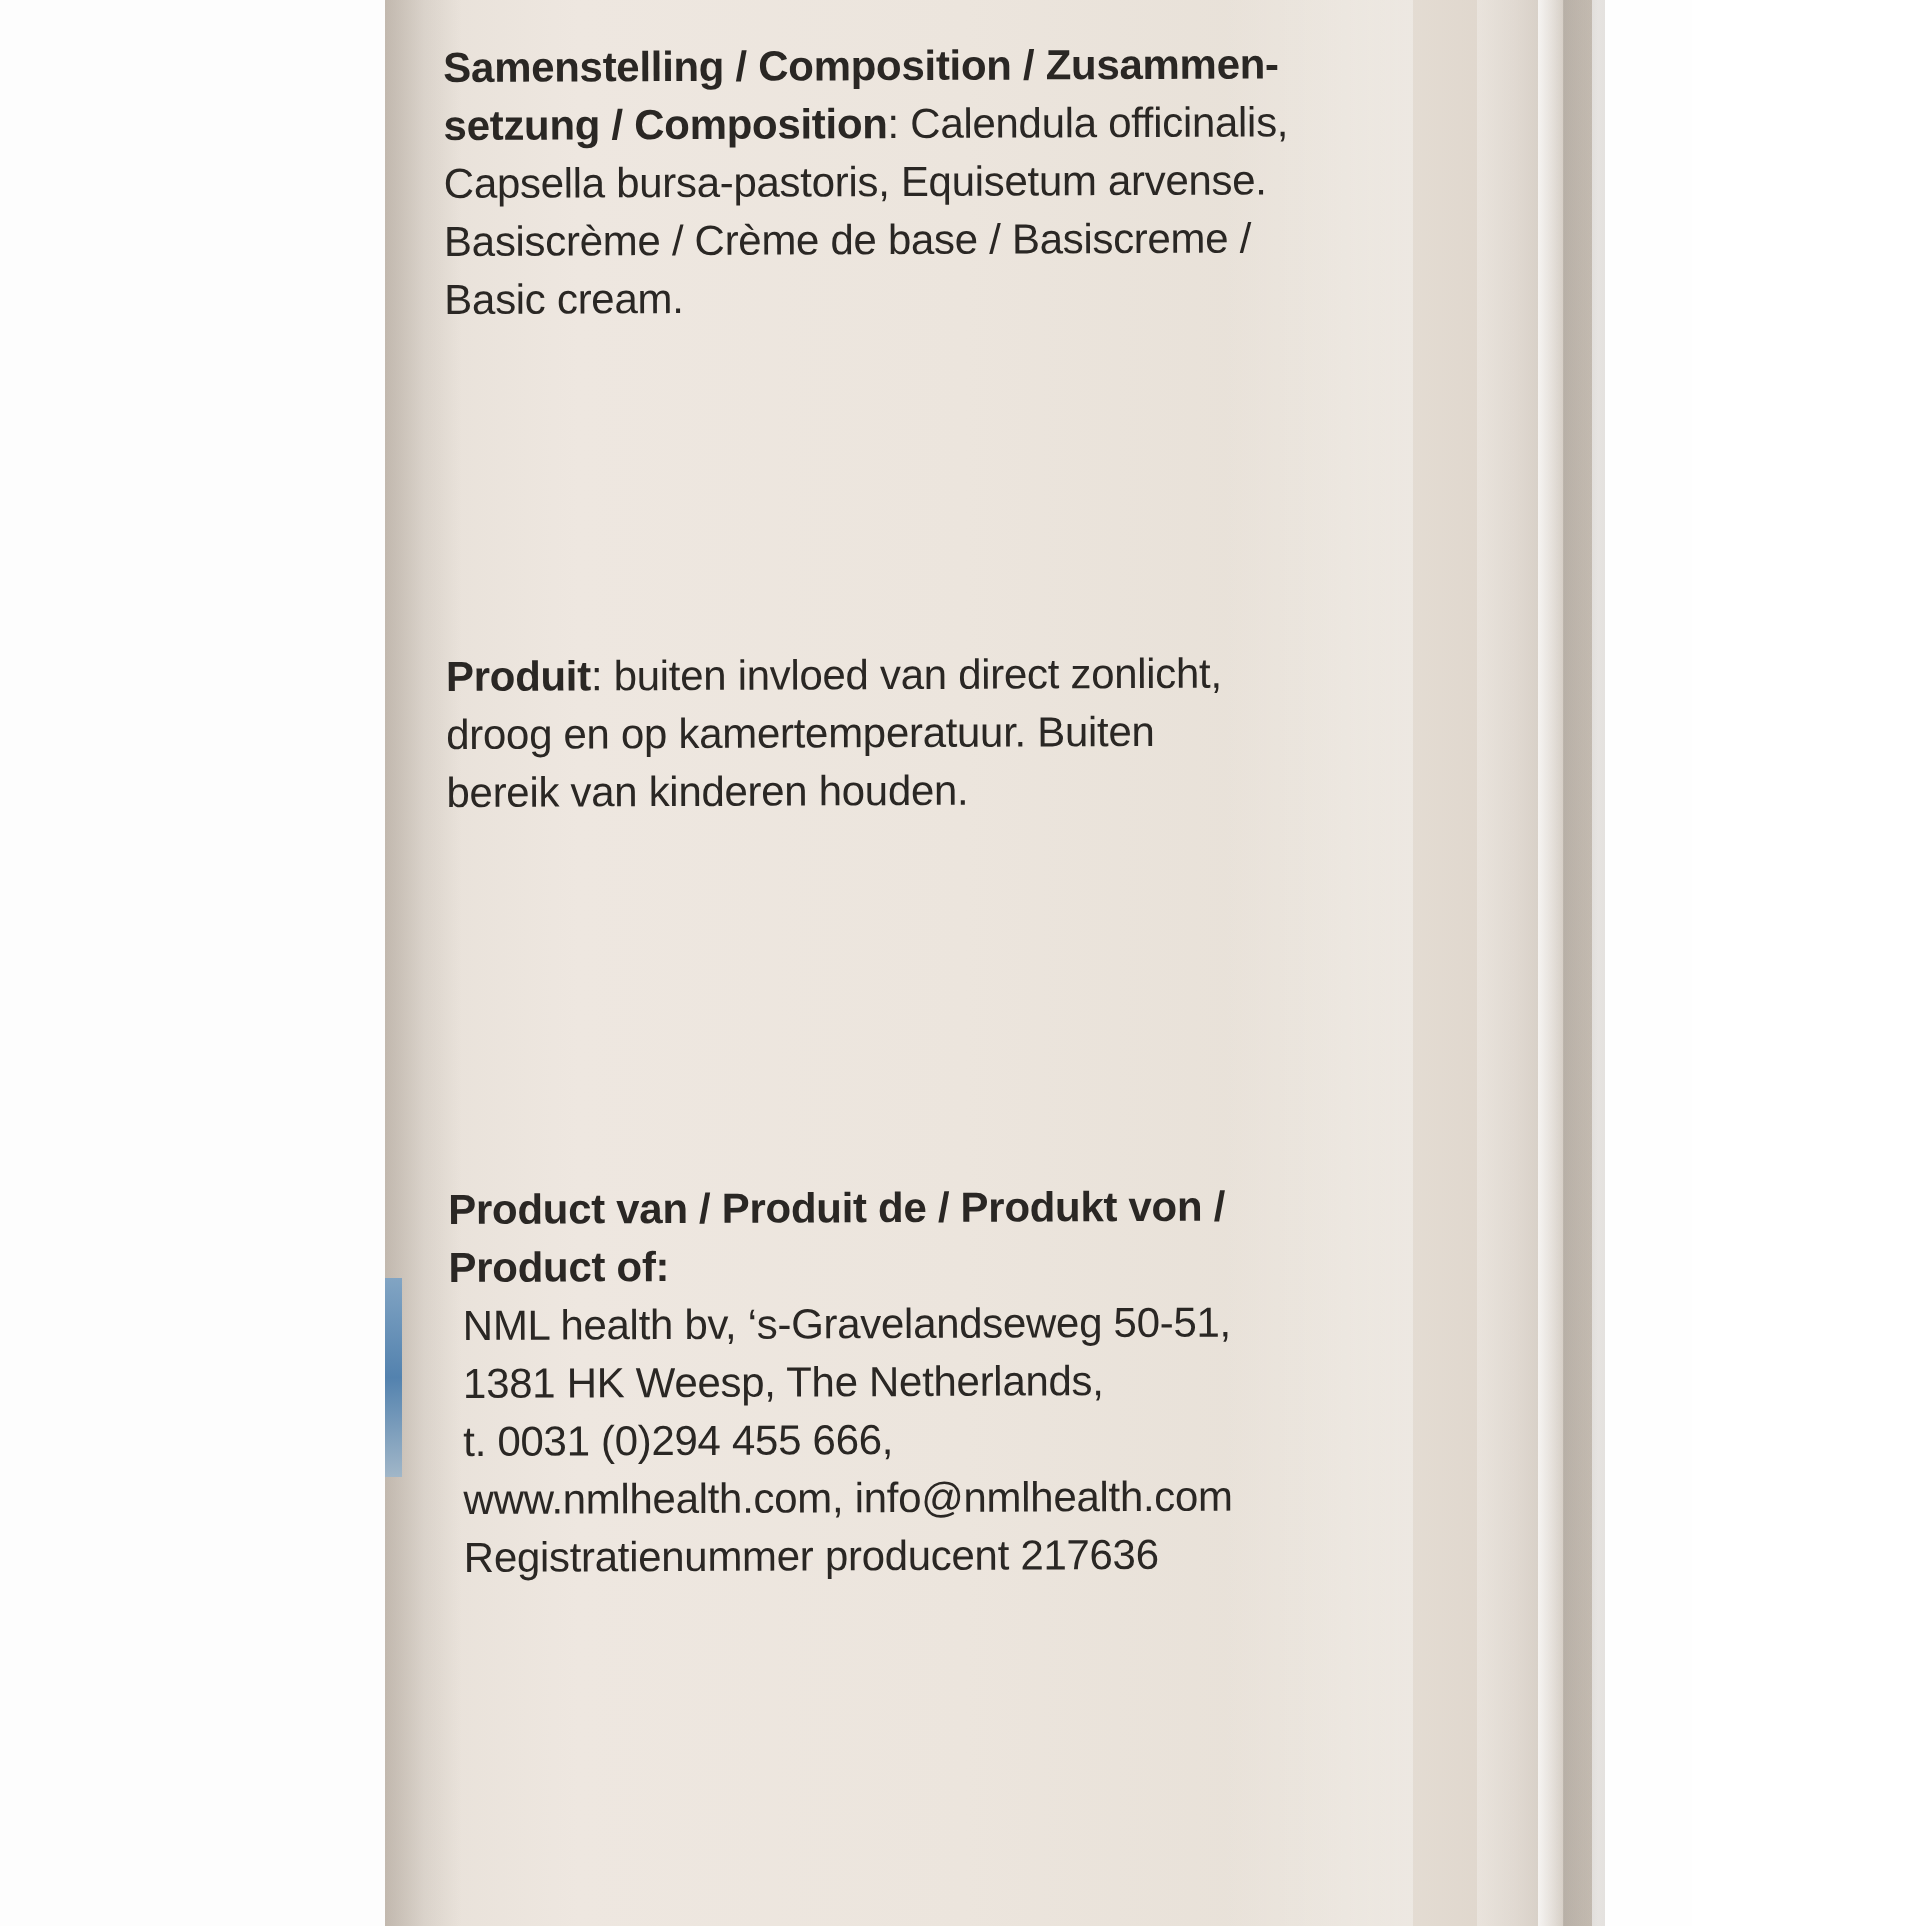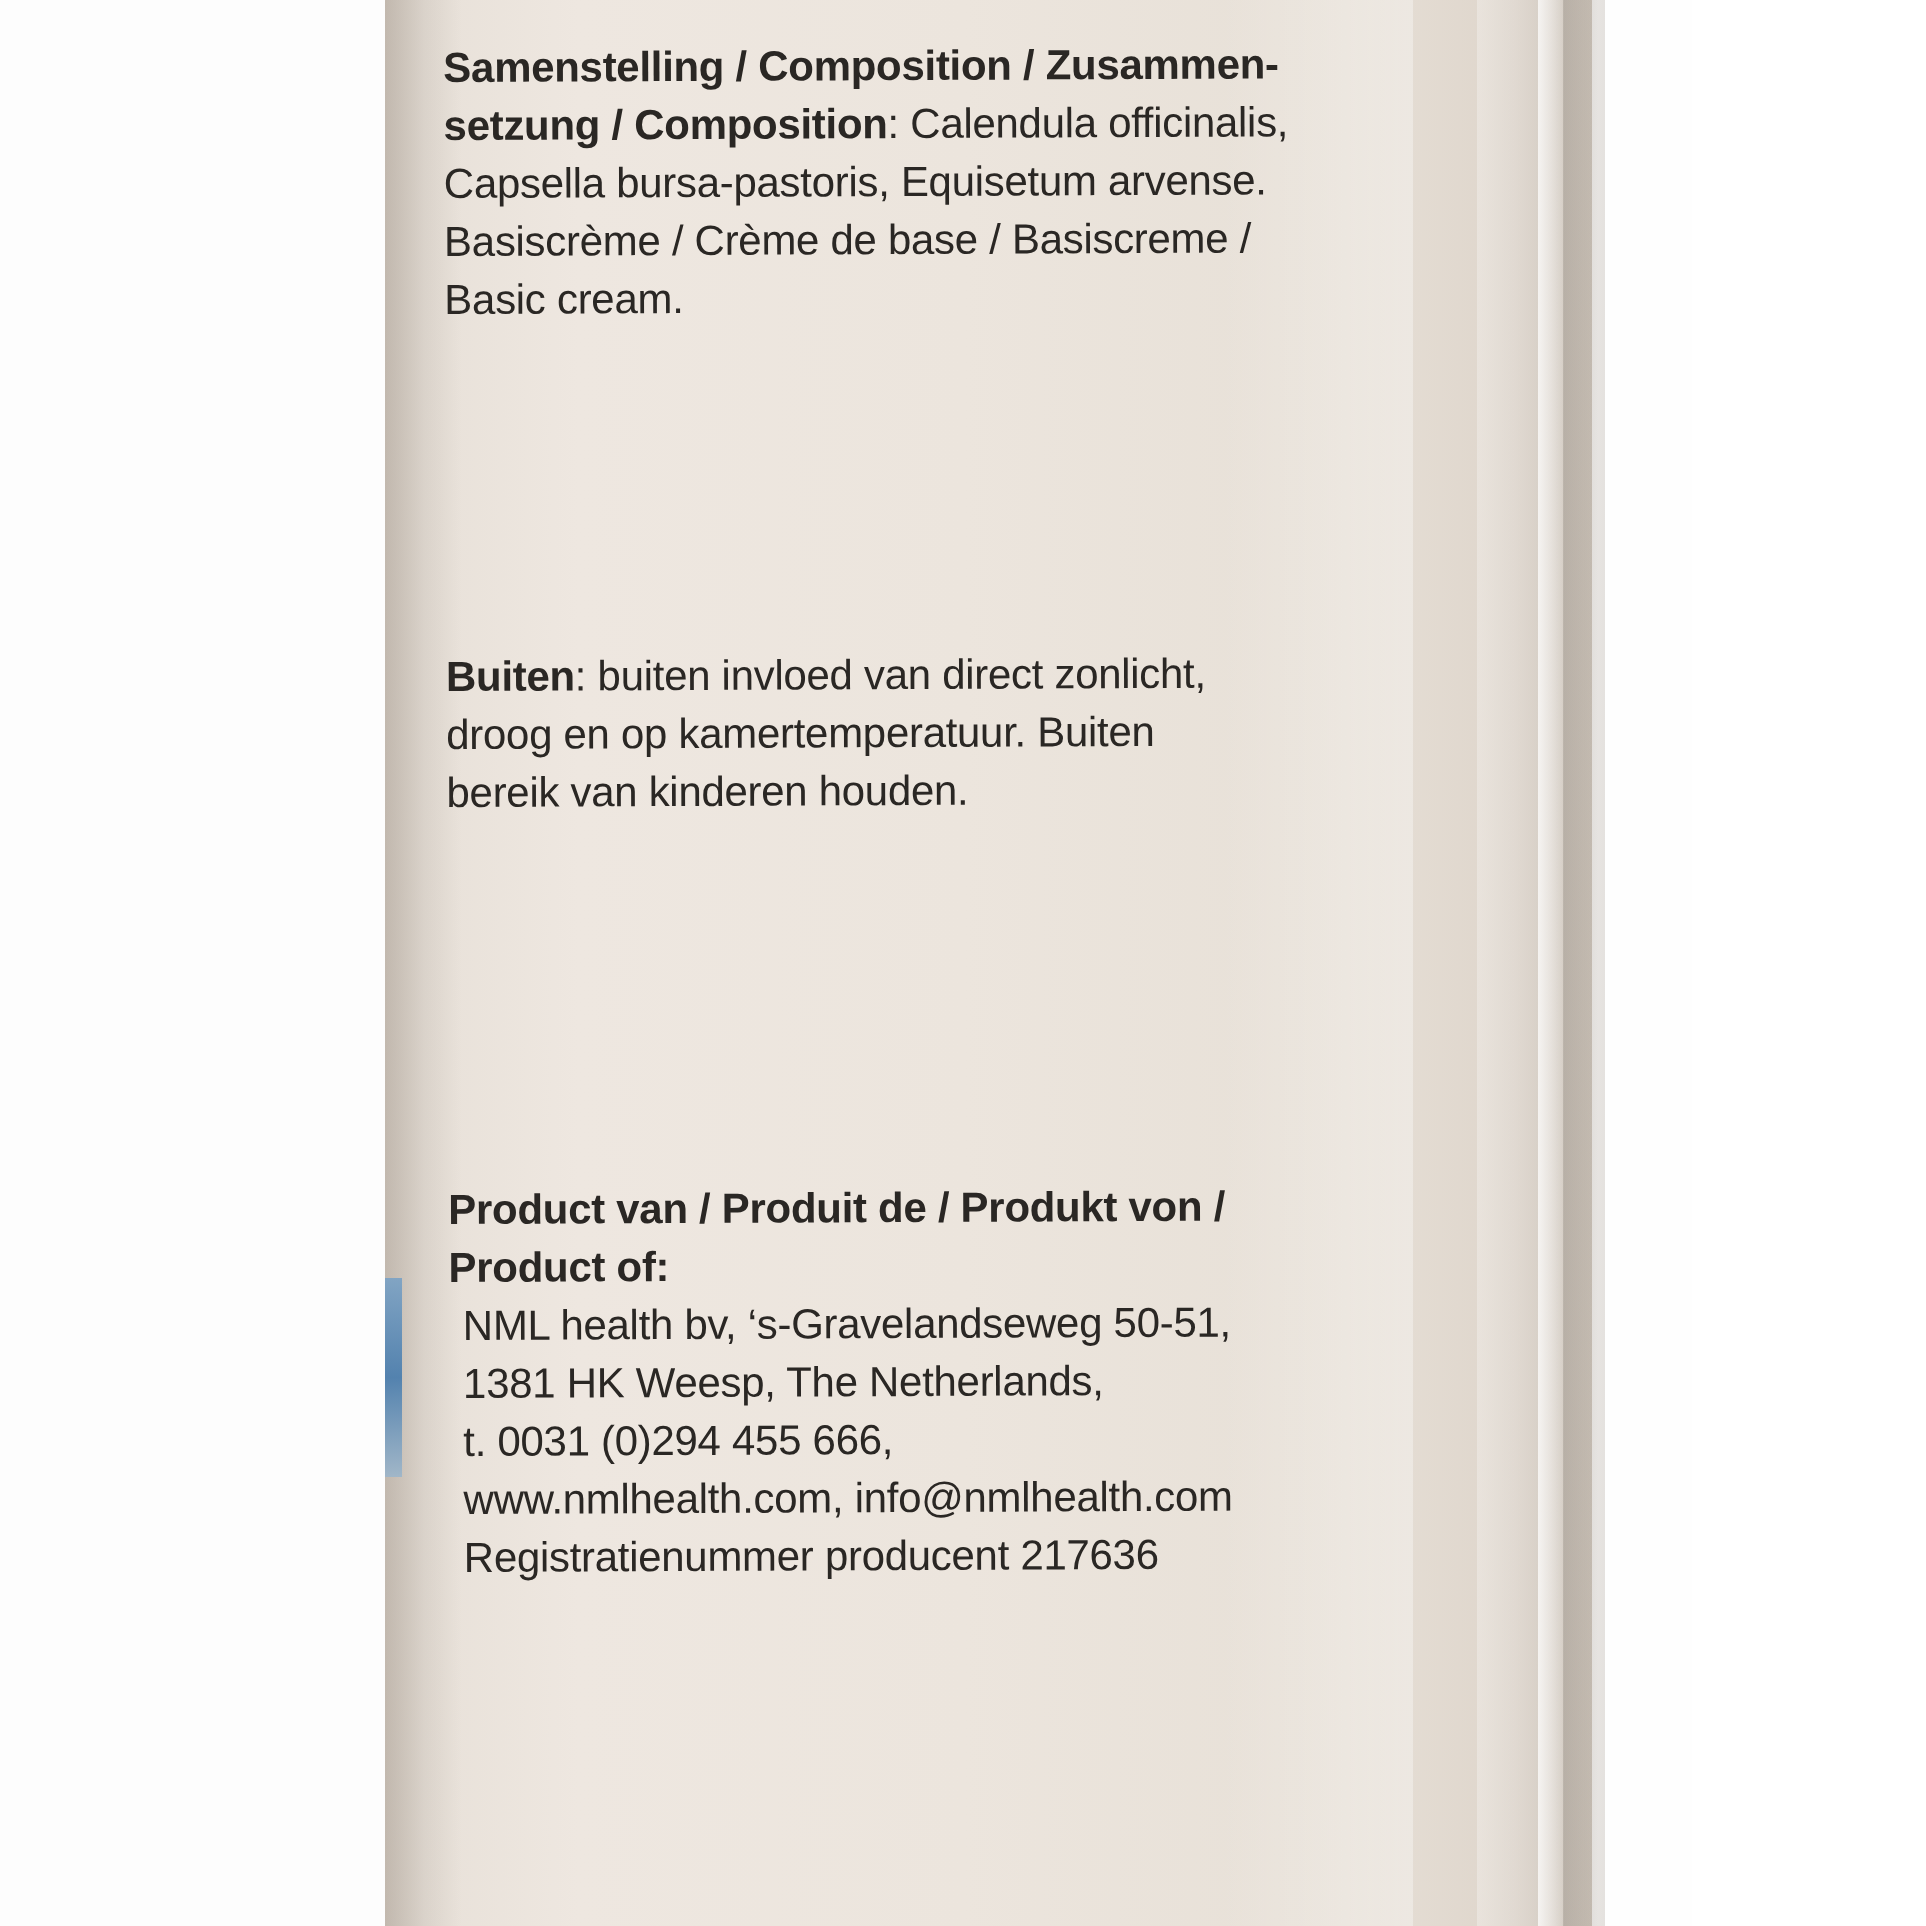--- a/index.html
+++ b/index.html
@@ -177,21 +177,21 @@
 
     <div class="block" id="block-composition">
       <div class="line bold">Samenstelling / Composition / Zusammen-</div>
       <div class="line"><span class="bold">setzung / Composition</span><span>: Calendula officinalis,</span></div>
       <div class="line">Capsella bursa-pastoris, Equisetum arvense.</div>
       <div class="line">Basiscrème / Crème de base / Basiscreme /</div>
       <div class="line">Basic cream.</div>
     </div>
 
     <div class="block" id="block-storage">
-      <div class="line"><span class="bold">Buiten</span><span>: buiten invloed van direct zonlicht,</span></div>
+      <div class="line"><span class="bold">Produit</span><span>: buiten invloed van direct zonlicht,</span></div>
       <div class="line">droog en op kamertemperatuur. Buiten</div>
       <div class="line">bereik van kinderen houden.</div>
     </div>
 
     <div class="block" id="block-producer">
       <div class="line bold">Product van / Produit de / Produkt von /</div>
       <div class="line bold">Product of:</div>
       <div class="line indent">NML health bv, ‘s-Gravelandseweg 50-51,</div>
       <div class="line indent">1381 HK Weesp, The Netherlands,</div>
       <div class="line indent">t. 0031 (0)294 455 666,</div>

